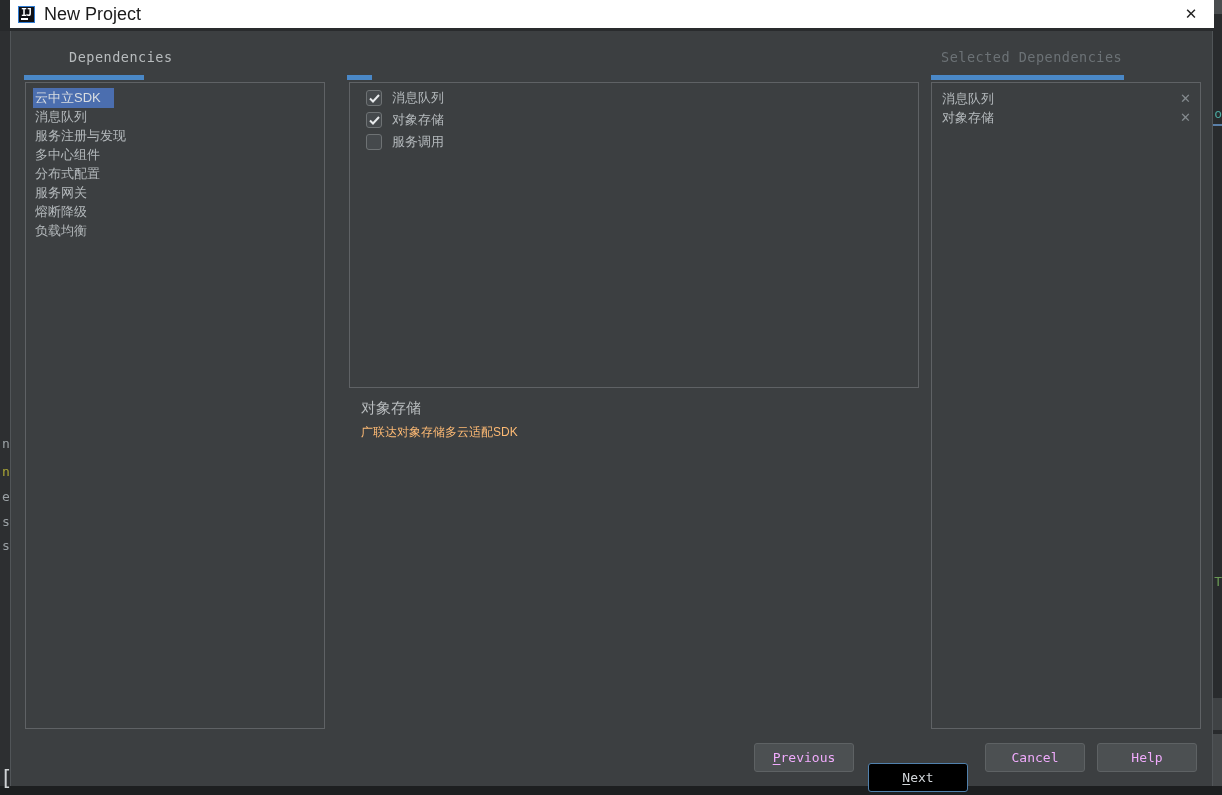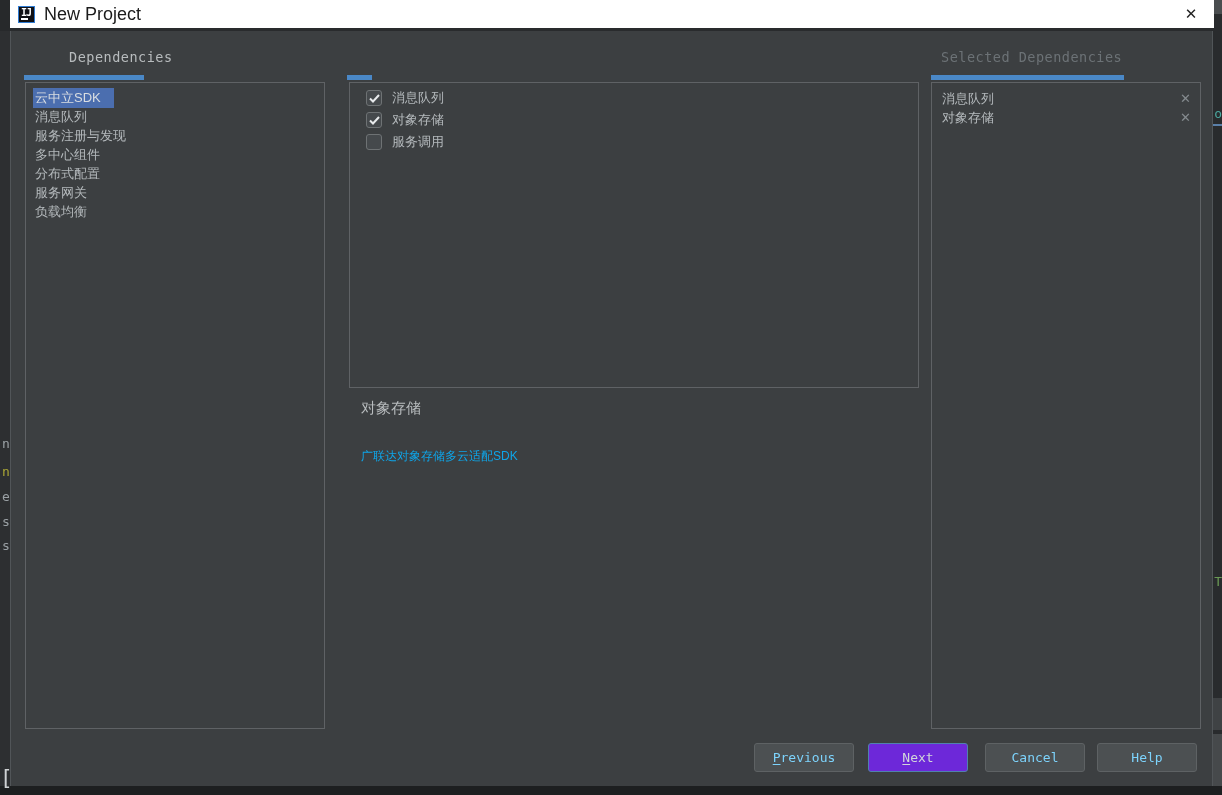--- a/index.html
+++ b/index.html
@@ -55,33 +55,33 @@
   .dep-item.selected span.lbl { background:#4b6eaf; color:#d9dde1; padding:2px 13px 3px 2px; margin-left:-2px; }
 
   .chk-row { display:flex; align-items:center; height:16px; margin:0 0 6px 16px; }
   .chk-row + .chk-row { margin-top:6px; }
   .checkbox { width:16px; height:16px; border:1.5px solid #6e7274; border-radius:3px; background:#45494c;
               display:flex; align-items:center; justify-content:center; cursor:pointer; flex:0 0 auto; }
   .checkbox svg { display:block; }
   .chk-label { margin-left:10px; font-size:13px; color:#b4b9bc; line-height:16px; }
 
   .detail-title { position:absolute; left:350px; top:399px; font-size:15px; color:#b8bcbe; }
-  .detail-desc { position:absolute; left:350px; top:448px; font-size:12px; color:#0ea5e9; }
+  .detail-desc { position:absolute; left:350px; top:424px; font-size:12px; color:#fdba74; }
 
   .sel-item { display:flex; align-items:center; height:19px; line-height:19px; padding:0 9px 0 10px;
               font-size:13px; color:#b4b9bc; }
   .sel-item .x { margin-left:auto; color:#858b8f; font-size:13px; cursor:pointer;
                  font-family:"DejaVu Sans", sans-serif; }
 
   .btn { position:absolute; top:743px; width:100px; height:29px; background:#4c5052; border:1px solid #5e6264;
-         border-radius:3px; color:#7dd3fc; font-family:"DejaVu Sans Mono", monospace; font-size:13px;
+         border-radius:3px; color:#f0abfc; font-family:"DejaVu Sans Mono", monospace; font-size:13px;
          display:flex; align-items:center; justify-content:center; cursor:pointer; }
   .btn .mn { text-decoration:underline; text-underline-offset:2px; }
   .btn-previous { left:743px; }
-  .btn-next { left:857px; background:#6d28d9; border-color:#5181ad; color:#d2d6da; }
+  .btn-next { left:857px; background:#000000; border-color:#5181ad; color:#d2d6da;margin-top:20px; }
   .btn-cancel { left:974px;justify-content:center; }
   .btn-help { left:1086px; }
 </style>
 </head>
 <body>
 
 <div class="screen">
 
   <div class="bg-strip-left">
     <span class="bg-frag" style="left:2px; top:405px;">n</span>
@@ -119,20 +119,21 @@
     <div class="tab-bar bar-mid"></div>
     <div class="tab-bar bar-right"></div>
 
     <div class="panel panel-left">
       <div class="dep-item selected"><span class="lbl">云中立SDK</span></div>
       <div class="dep-item"><span class="lbl">消息队列</span></div>
       <div class="dep-item"><span class="lbl">服务注册与发现</span></div>
       <div class="dep-item"><span class="lbl">多中心组件</span></div>
       <div class="dep-item"><span class="lbl">分布式配置</span></div>
       <div class="dep-item"><span class="lbl">服务网关</span></div>
+      <div class="dep-item"><span class="lbl">熔断降级</span></div>
       <div class="dep-item"><span class="lbl">负载均衡</span></div>
     </div>
 
     <div class="panel panel-mid">
       <div class="chk-row">
         <div class="checkbox">
           <svg width="11" height="9" viewBox="0 0 11 9">
               <polyline points="1,4.5 4,7.5 10,1" fill="none" stroke="#e8eaec" stroke-width="2"></polyline>
             </svg>
         </div>

